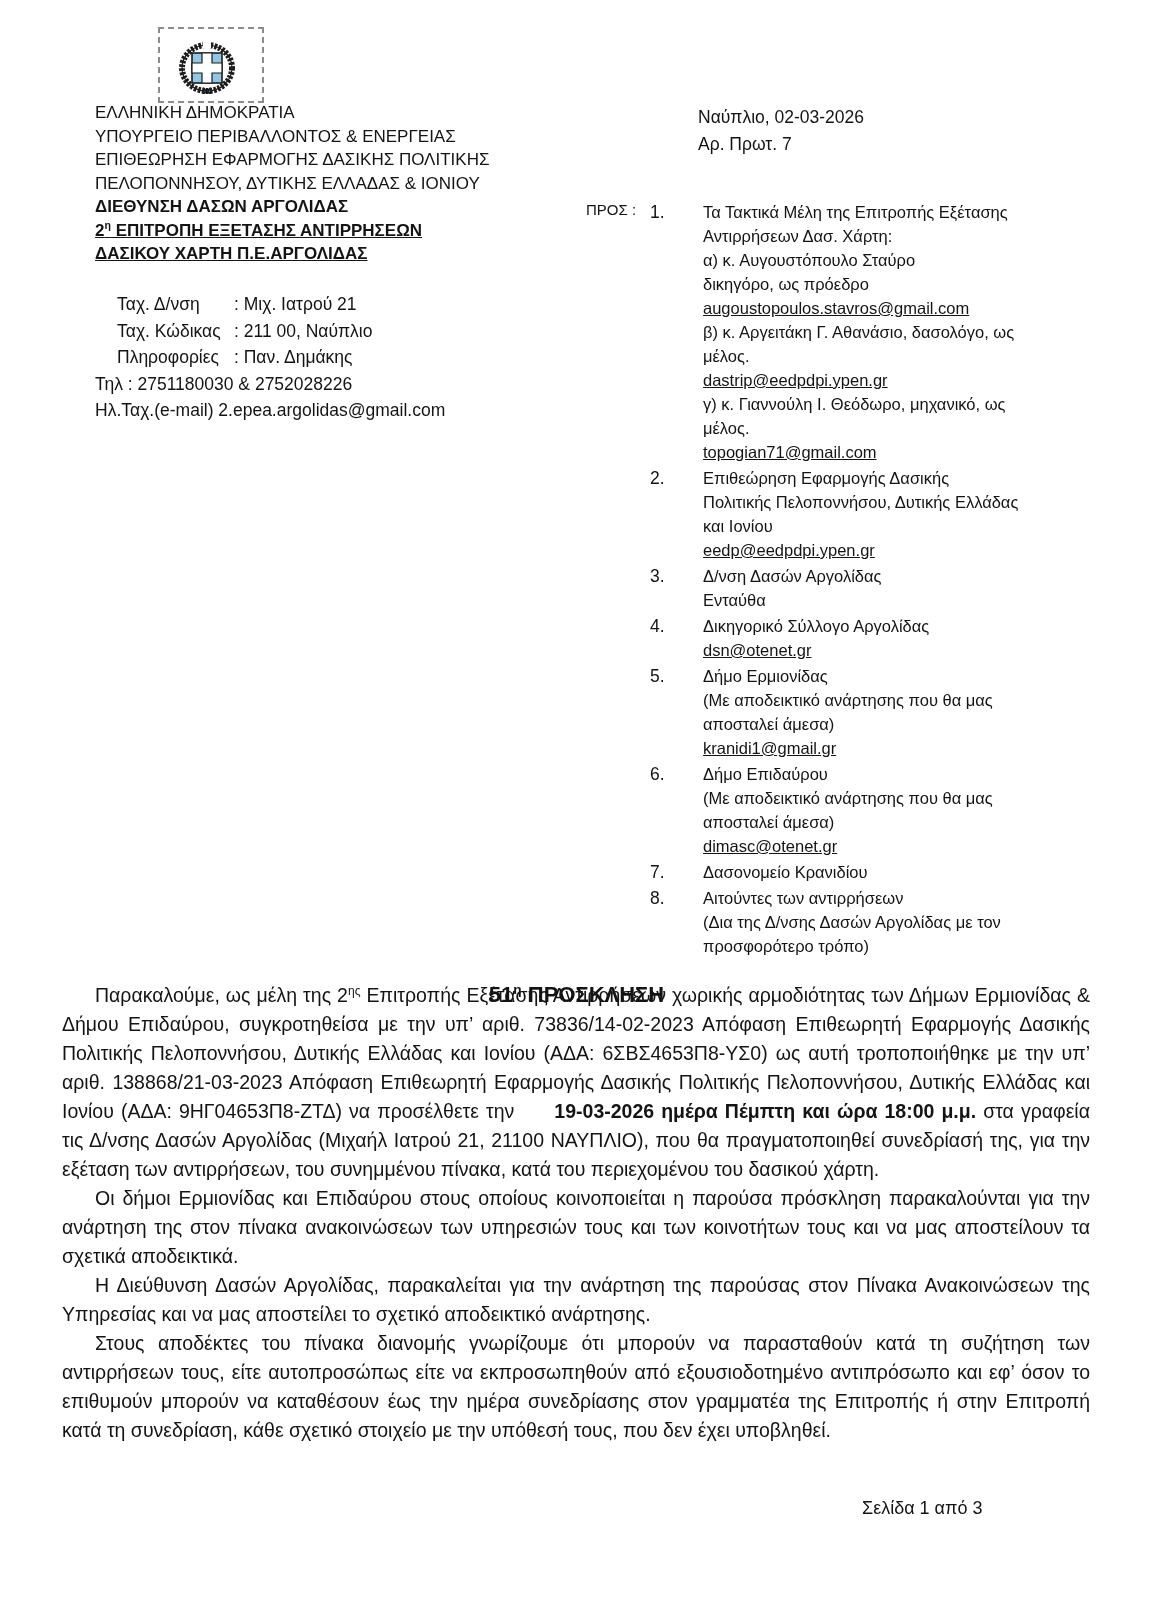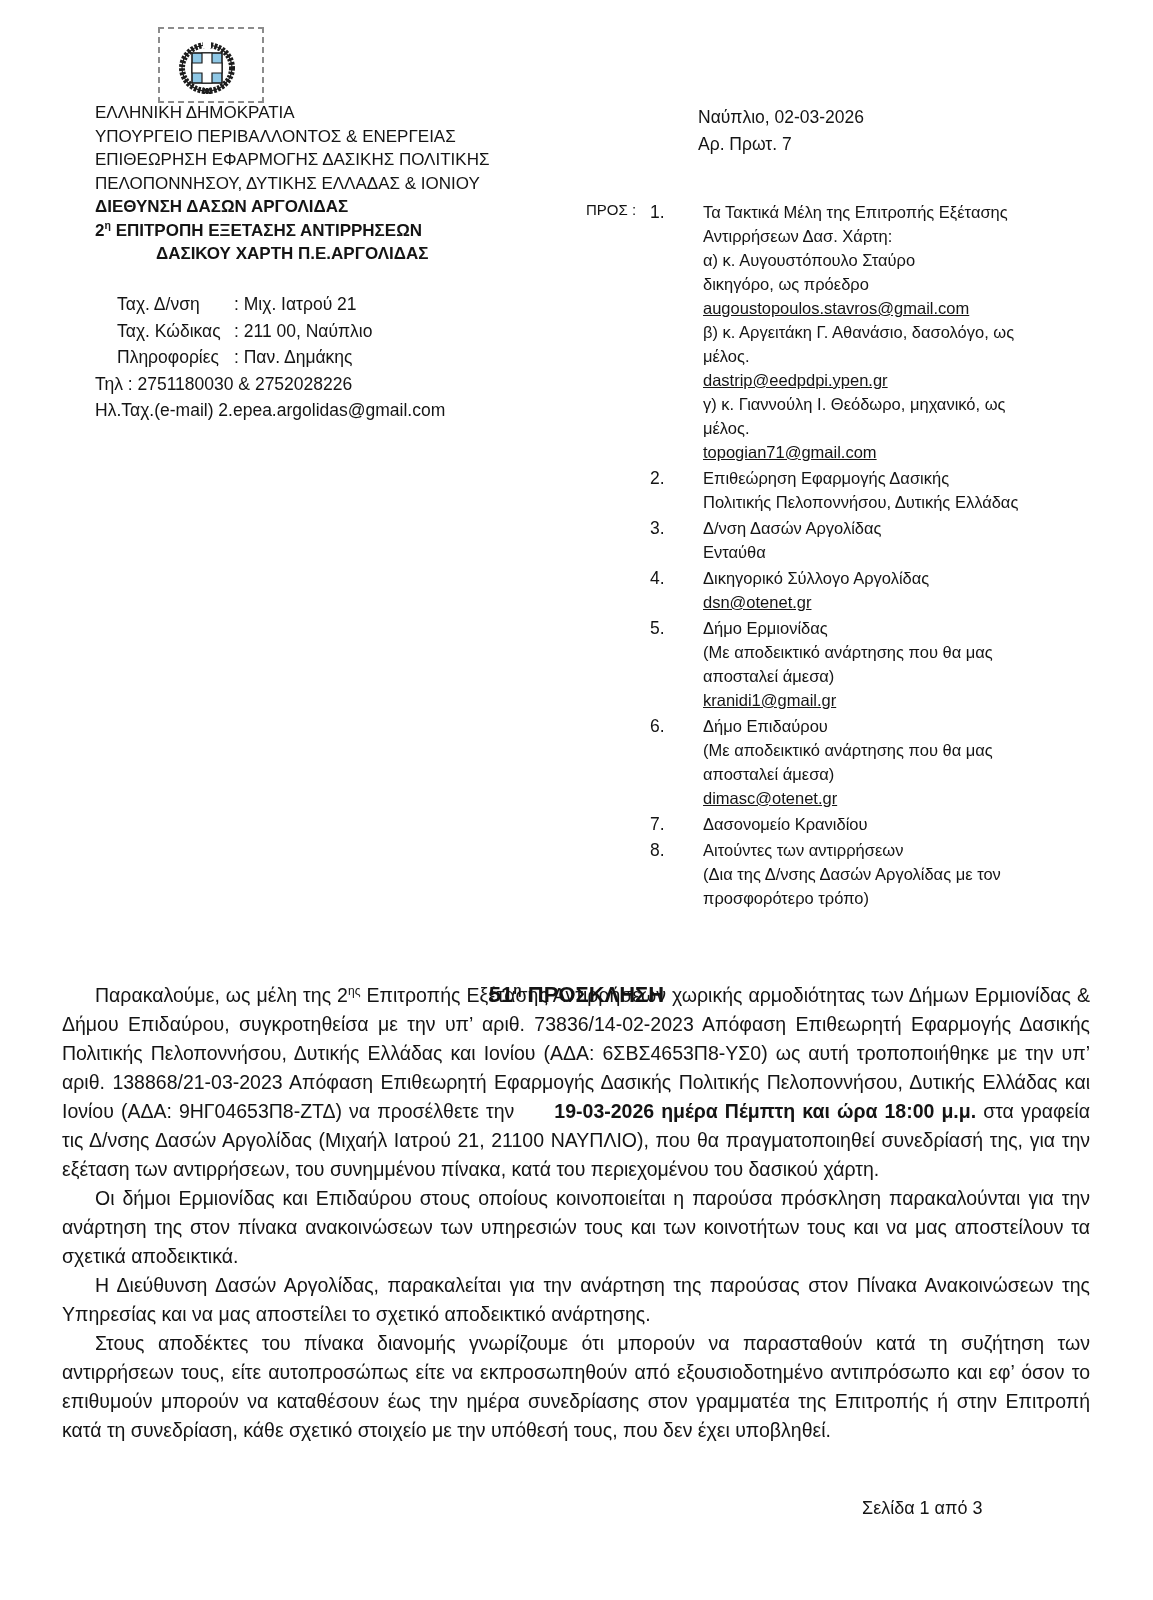--- a/index.html
+++ b/index.html
@@ -8,21 +8,21 @@
     font-family:"Liberation Sans",sans-serif;color:#141414;overflow:hidden;
   }
   sup{font-size:62%;line-height:0;}
   
   .logo-box{position:absolute;left:158px;top:27px;width:106px;height:76px;
             border:2px dashed #8c8c8c;box-sizing:border-box;}
   .emblem{position:absolute;left:179px;top:42px;}
   
   .org{position:absolute;left:95px;top:101px;font-size:17px;line-height:23.5px;white-space:nowrap;}
   .org .b{font-weight:bold;}
-  .org .u{text-align:center;}
+  .org .u{text-decoration:underline;}
   
   .dateline{position:absolute;left:698px;top:104px;font-size:17.5px;line-height:27px;}
   
   .pros{position:absolute;left:586px;top:201px;font-size:15px;text-align:right;}
   
   .rcpts{position:absolute;left:650px;top:200px;width:438px;font-size:16.5px;line-height:24px;}
   .rcpt{display:flex;margin-bottom:2px;}
   .rcpt-num{flex:0 0 53px;width:53px;font-size:17.5px;}
   .rcpt-lines{width:385px;}
   .rl{white-space:nowrap;}
@@ -91,20 +91,22 @@
         <div class="rl">μέλος.</div>
         <div class="rl email">topogian71@gmail.com</div>
       </div>
     </div>
 
     <div class="rcpt">
       <div class="rcpt-num">2.</div>
       <div class="rcpt-lines">
         <div class="rl">Επιθεώρηση Εφαρμογής Δασικής</div>
         <div class="rl">Πολιτικής Πελοποννήσου, Δυτικής Ελλάδας</div>
+        <div class="rl">και Ιονίου</div>
+        <div class="rl email">eedp@eedpdpi.ypen.gr</div>
       </div>
     </div>
 
     <div class="rcpt">
       <div class="rcpt-num">3.</div>
       <div class="rcpt-lines">
         <div class="rl">Δ/νση Δασών Αργολίδας</div>
         <div class="rl">Ενταύθα</div>
       </div>
     </div>

